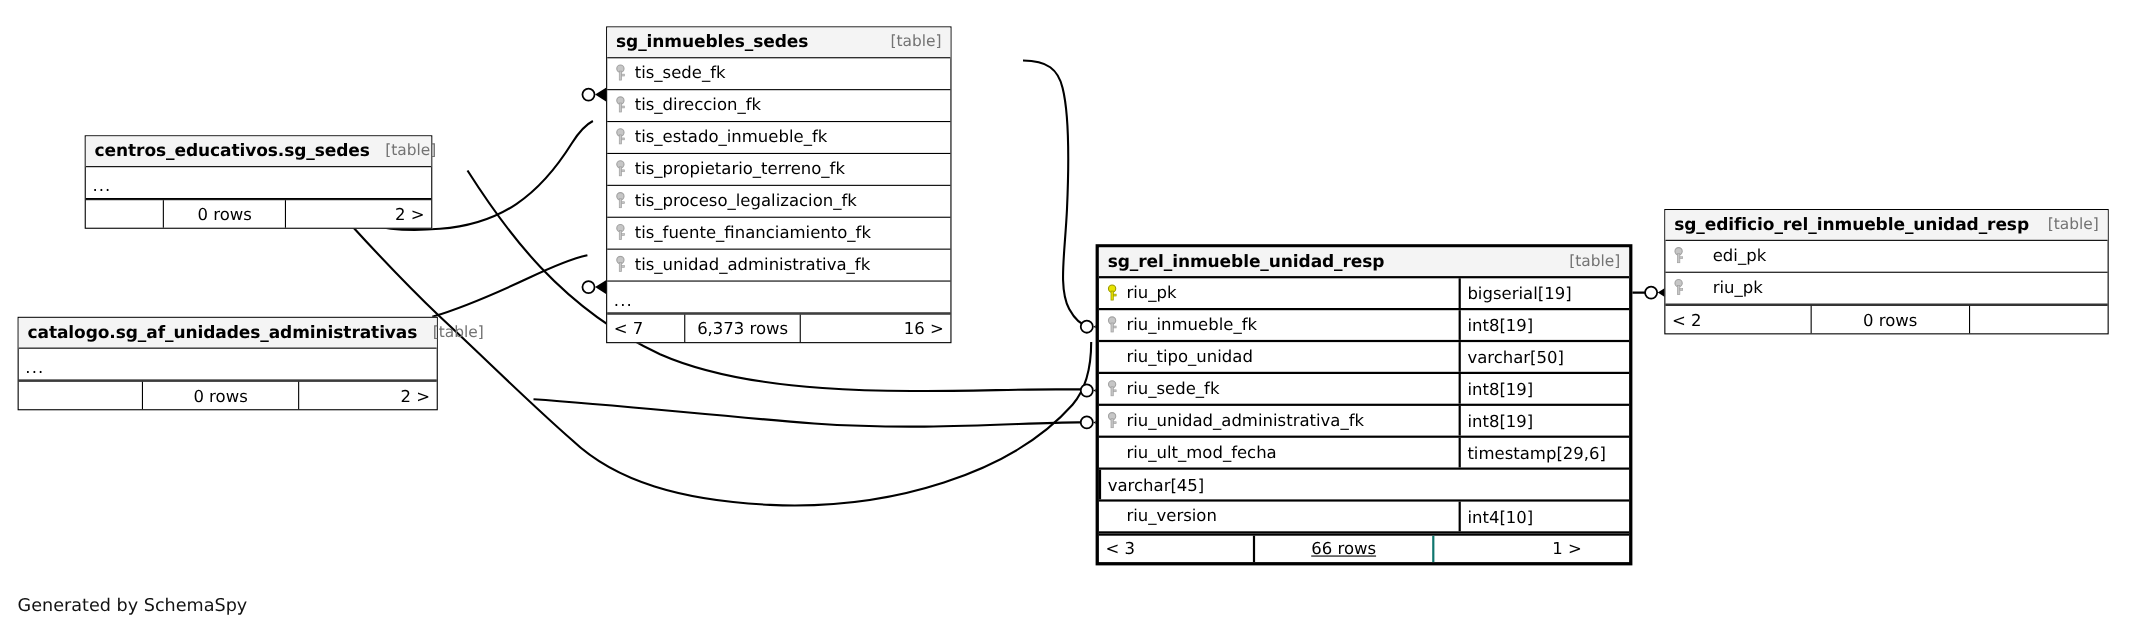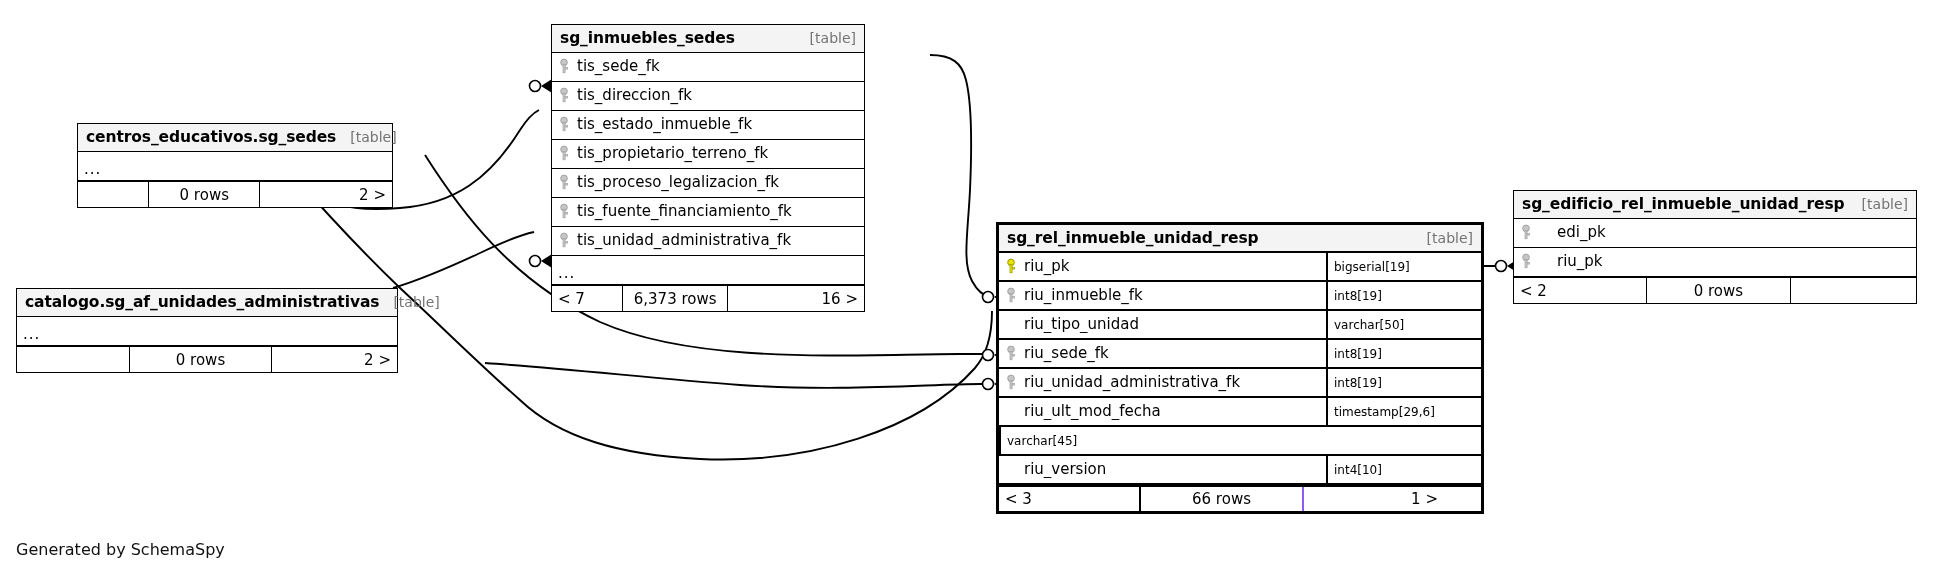--- a/index.html
+++ b/index.html
@@ -54,21 +54,21 @@
     padding-left:6px;
     box-sizing:border-box;
     flex:1 1 auto;
     overflow:hidden;
   }
   .celltype{
     box-sizing:border-box;
     padding-left:6px;
     border-left:1px solid #000000;
     flex:0 0 auto;
-    font-size:12px;
+    font-size:15px;
     display:flex;align-items:center;
     height:100%;
   }
   .tbl.emph .celltype{border-left:2px solid #000;}
 
   .lbl{font-size:15px;line-height:1;padding-bottom:1px;}
   .ellip{font-size:15px;padding-left:6px;letter-spacing:1px;line-height:1;position:relative;top:3px;}
 
   
   .key{width:14px;height:18px;flex:0 0 14px;margin-right:5px;position:relative;}
@@ -81,21 +81,21 @@
     height:26px;
     box-sizing:border-box;
     border-top:1px solid #000000;
     font-size:15px;
   }
   .tbl.emph .tfoot{border-top:2px solid #000;}
   .tfoot > div{display:flex;align-items:center;box-sizing:border-box;height:100%;}
   .fleft{justify-content:flex-start;padding-left:6px;}
   .fmid{justify-content:center;border-left:1px solid #000;border-right:1px solid #000;}
   .fright{justify-content:flex-end;padding-right:6px;}
-  .tbl.emph .fmid{border-left:2px solid #000;border-right:2px solid #8b5cf6;}
+  .tbl.emph .fmid{border-left:2px solid #000;border-right:2px solid #0f766e;text-decoration:underline;}
 
   
   .caption{
     position:absolute;
     left:16px;top:540px;
     font-size:16px;color:#111;
     z-index:3;
     white-space:nowrap;
   }
 </style>

